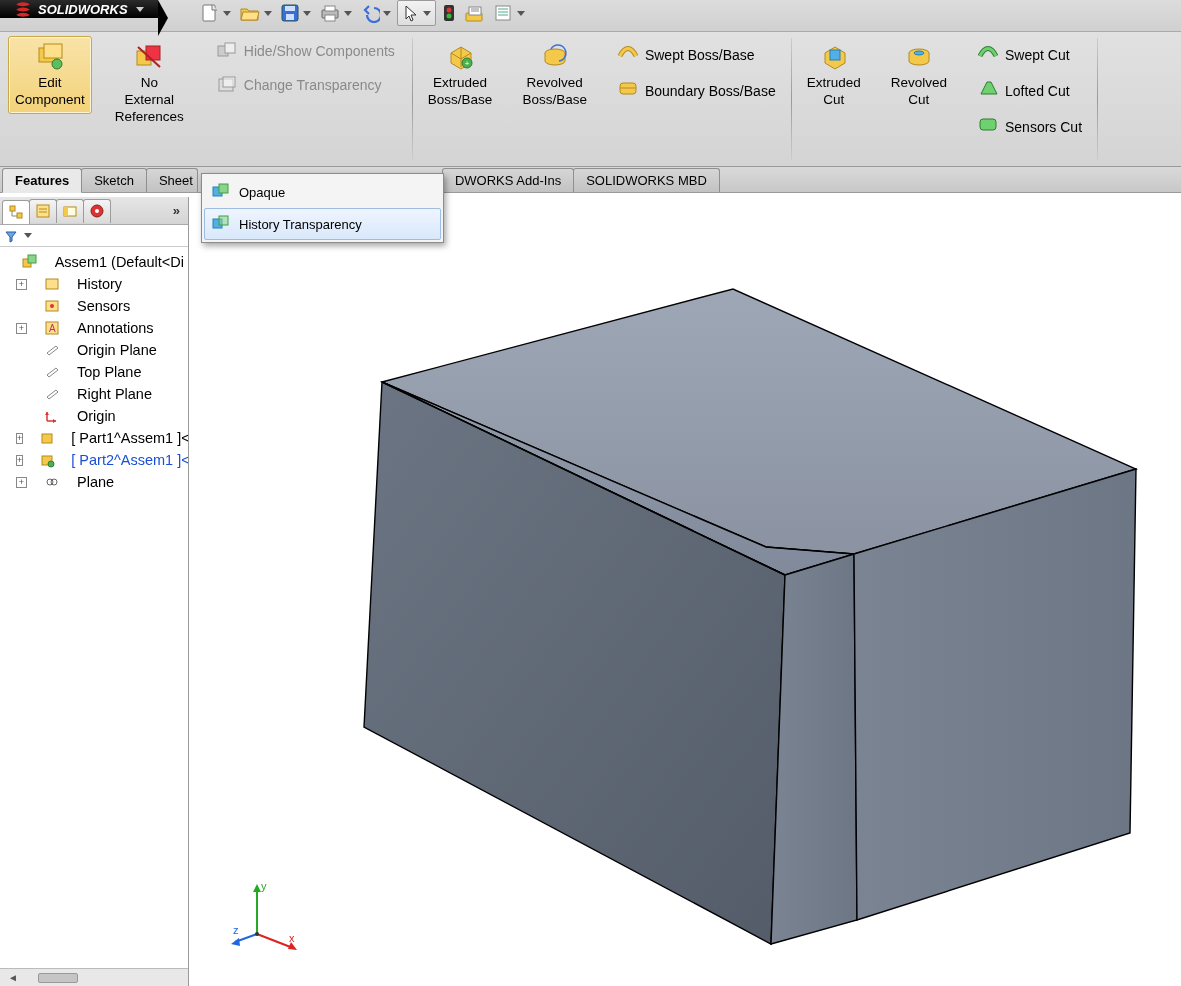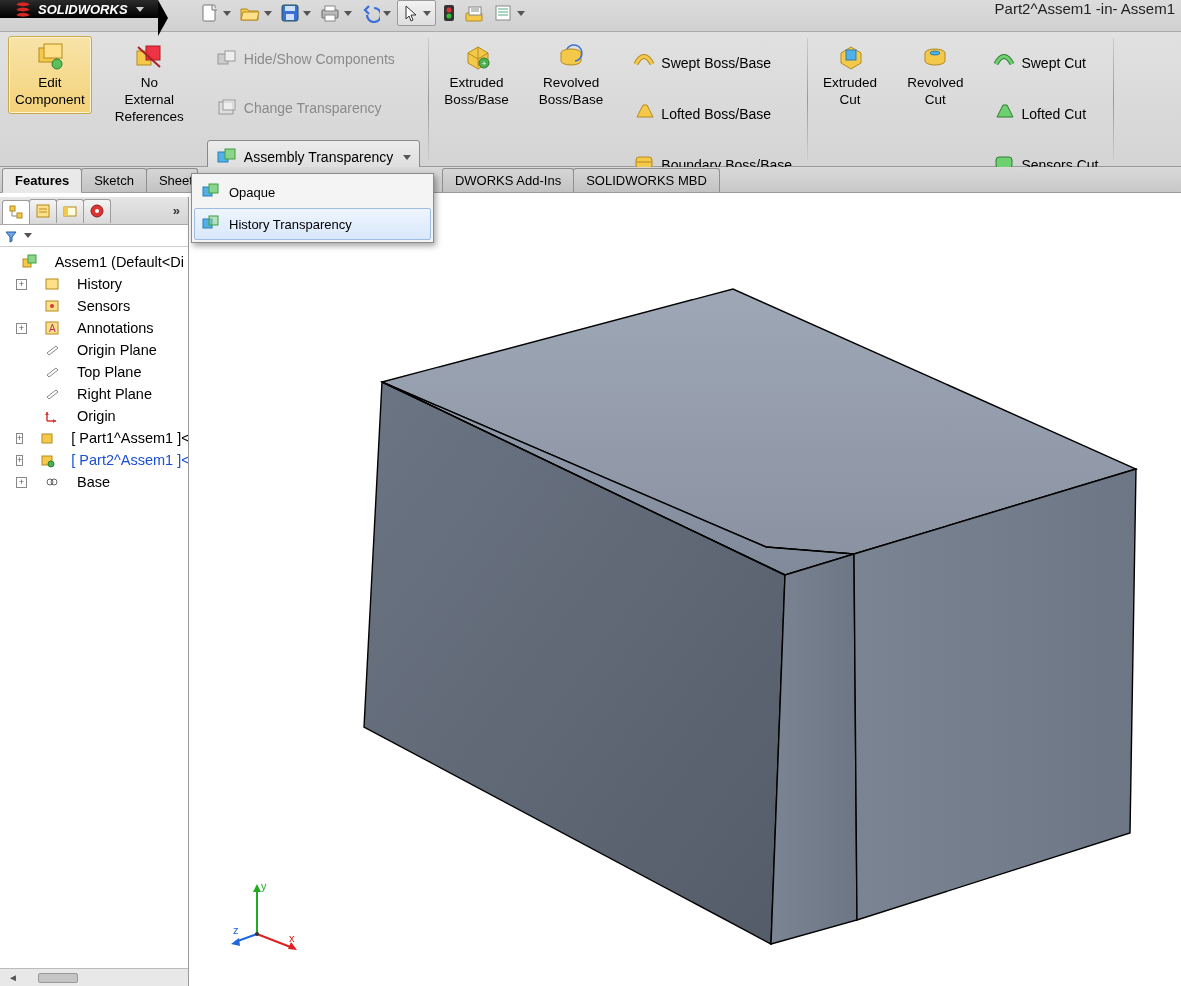--- a/index.html
+++ b/index.html
@@ -96,21 +96,21 @@
     border:1px solid transparent;border-radius:3px;
     text-align:center;line-height:1.25;
     font-size:13.5px;
   }
   .big-btn .ic{width:32px;height:32px;display:flex;align-items:center;justify-content:center;}
   .big-btn.active{
     background:linear-gradient(#f8e3a8,#f3d27a);
     border:1px solid #c9a84a;
     box-shadow:inset 0 0 0 1px #fff4d2;
   }
-  .rib-rows{display:flex;flex-direction:column;gap:15px;align-items:flex-start;padding-top:10px;}
+  .rib-rows{display:flex;flex-direction:column;gap:0px;align-items:flex-start;padding-top:2px;}
   .row-btn{
     display:flex;align-items:center;gap:6px;
     padding:5px 8px;border:1px solid transparent;border-radius:3px;
     font-size:14px;white-space:nowrap;
   }
   .row-btn .ic{width:22px;height:22px;display:flex;align-items:center;justify-content:center;}
   .row-btn.dim{color:#8a8a8a;}
   .row-btn.sel{
     background:linear-gradient(#ececec,#dcdcdc);
     border:1px solid #8a8a8a;
@@ -211,21 +211,21 @@
     position:absolute;left:189px;top:197px;right:0;bottom:0;
     background:#fff;
   }
   .triad{
     position:absolute;left:40px;bottom:30px;width:80px;height:80px;
   }
 
   
   .dropdown{
     position:absolute;
-    left:191px;top:173px;
+    left:201px;top:173px;
     width:243px;
     background:#f4f4f4;
     border:1px solid #8c8c8c;
     box-shadow:2px 3px 6px rgba(0,0,0,.35);
     padding:2px;
     z-index:50;
   }
   .dd-item{
     display:flex;align-items:center;gap:8px;
     padding:5px 6px;font-size:13px;border:1px solid transparent;border-radius:2px;
@@ -316,21 +316,20 @@
       <svg width="20" height="20">
           <rect x="2" y="3" width="14" height="14" fill="#fff" stroke="#888"></rect>
           <line x1="4" y1="6" x2="14" y2="6" stroke="#5a8"></line>
           <line x1="4" y1="9" x2="14" y2="9" stroke="#5a8"></line>
           <line x1="4" y1="12" x2="14" y2="12" stroke="#5a8"></line>
         </svg>
       <span class="caret-down"></span>
     </div>
   </div>
 
-  <div class="title-text">Part2^Assem1 -in- Assem1</div>
 </div>
 
 <div class="ribbon">
 
   <div class="ribbon-group">
     <div class="big-btn active">
       <span class="ic">
         <svg width="30" height="30">
             <rect x="4" y="6" width="18" height="14" fill="#f4c94a" stroke="#b38a1e"></rect>
             <rect x="9" y="2" width="18" height="14" fill="#ffe08a" stroke="#b38a1e"></rect>
@@ -368,30 +367,20 @@
       <span>Hide/Show Components</span>
     </div>
     <div class="row-btn dim">
       <span class="ic">
         <svg width="22" height="20">
             <rect x="3" y="4" width="14" height="12" fill="#ddd" stroke="#999"></rect>
             <rect x="7" y="2" width="12" height="10" fill="#fff" fill-opacity=".5" stroke="#999"></rect>
           </svg>
       </span>
       <span>Change Transparency</span>
-    </div>
-    <div class="row-btn sel">
-      <span class="ic">
-        <svg width="22" height="20">
-            <rect x="2" y="5" width="10" height="10" fill="#51b0e8" stroke="#2d7fb0"></rect>
-            <rect x="9" y="2" width="10" height="10" fill="#8bd48b" stroke="#3f9f3f"></rect>
-          </svg>
-      </span>
-      <span>Assembly Transparency</span>
-      <span class="caret-down" style="margin-left:4px"></span>
     </div>
   </div>
 
   <div class="ribbon-sep"></div>
 
   <div class="ribbon-group">
     <div class="big-btn">
       <span class="ic">
           <svg width="30" height="28">
             <path d="M6 10l10-6 10 6v10l-10 6-10-6z" fill="#f4c94a" stroke="#b38a1e"></path>
@@ -420,28 +409,20 @@
 
   <div class="ribbon-group rib-rows boss-rows" style="align-items:flex-start;">
     <div class="row-btn">
       <span class="ic">
           <svg width="22" height="20">
             <path d="M3 14c5-10 11-10 16 0" fill="none" stroke="#b38a1e" stroke-width="5"></path>
             <path d="M3 14c5-10 11-10 16 0" fill="none" stroke="#f4c94a" stroke-width="3"></path>
           </svg>
         </span>
       <span>Swept Boss/Base</span>
-    </div>
-    <div class="row-btn">
-      <span class="ic">
-          <svg width="22" height="20">
-            <path d="M4 16l6-12h4l6 12z" fill="#f4c94a" stroke="#b38a1e"></path>
-          </svg>
-        </span>
-      <span>Lofted Boss/Base</span>
     </div>
     <div class="row-btn">
       <span class="ic">
           <svg width="22" height="20">
             <rect x="3" y="5" width="16" height="11" rx="3" fill="#f4c94a" stroke="#b38a1e"></rect>
             <line x1="3" y1="10" x2="19" y2="10" stroke="#b38a1e"></line>
           </svg>
         </span>
       <span>Boundary Boss/Base</span>
     </div>
@@ -743,21 +724,21 @@
       <span>[ Part2^Assem1 ]&lt;</span>
     </div>
     <div class="tree-row indent2">
       <span class="exp">+</span>
       <span class="ticon">
           <svg width="16" height="16">
             <circle cx="6" cy="8" r="3" fill="none" stroke="#666"></circle>
             <circle cx="10" cy="8" r="3" fill="none" stroke="#666"></circle>
           </svg>
         </span>
-      <span>Base</span>
+      <span>Plane</span>
     </div>
   </div>
 
   <div class="scroll-stub">
     <span class="arrow">◄</span>
     <span class="thumb"></span>
   </div>
 </div>
 
 <div class="drag-notch">

